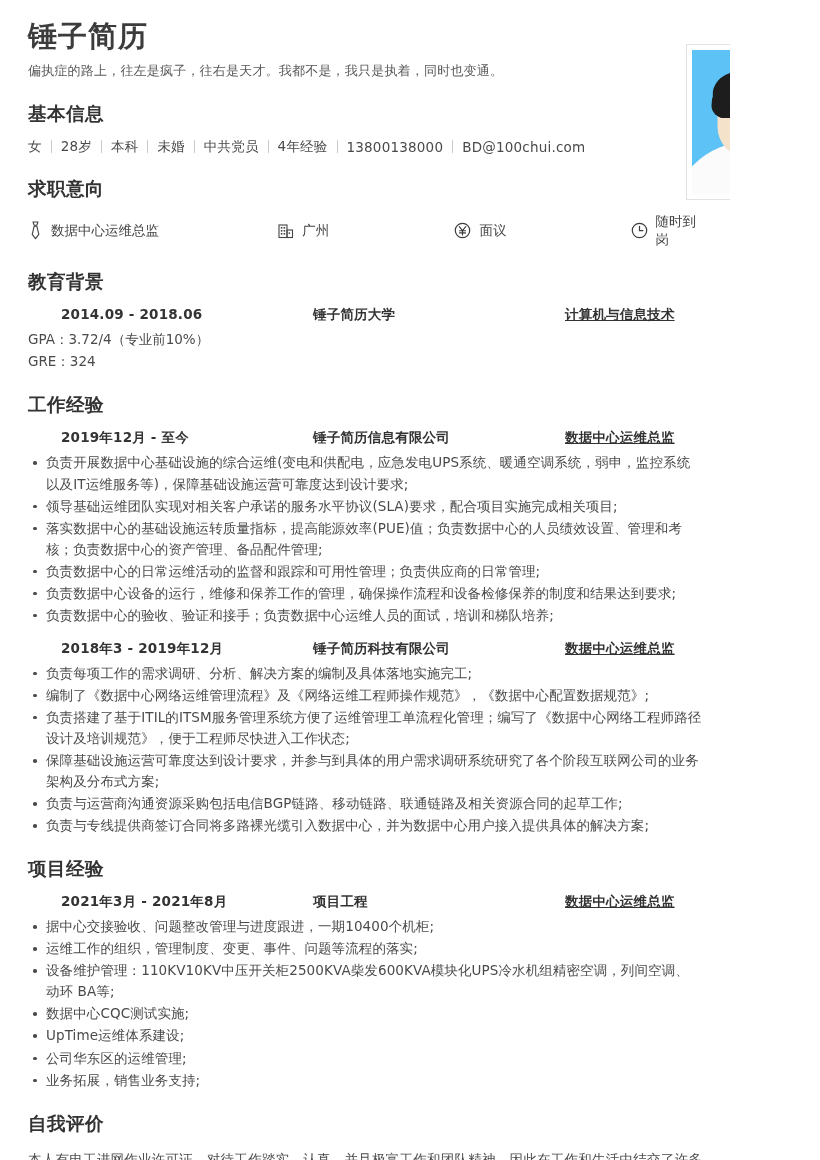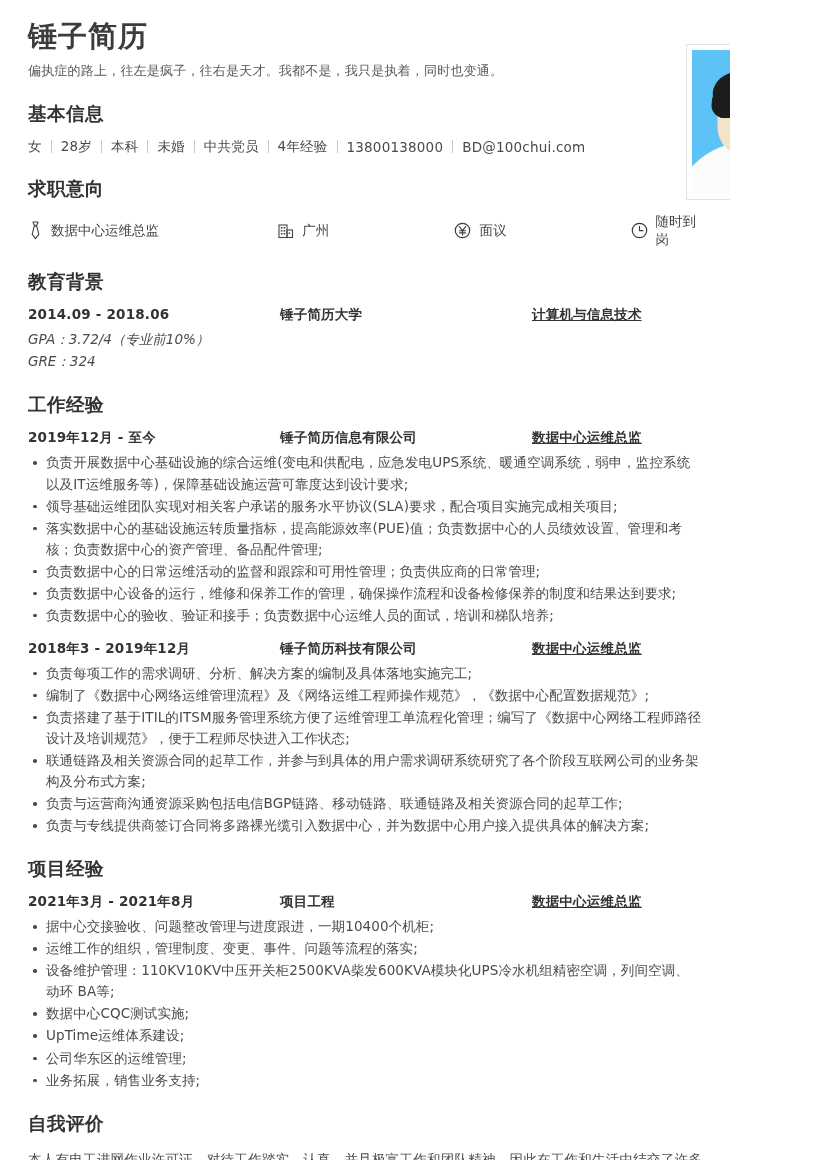--- a/index.html
+++ b/index.html
@@ -205,26 +205,27 @@
 
   
   .entry { margin-bottom: 8px; }
   .entry-head {
     display: flex;
     font-size: 13.5px;
     font-weight: 700;
     color: #333;
     margin-bottom: 5px;
     letter-spacing: .2px;
+    margin-left: 33px;
   }
   .eh-date { width: 252px; flex: 0 0 252px; }
   .eh-org  { width: 252px; flex: 0 0 252px; }
   .eh-role { flex: 1 1 auto; text-decoration: underline; }
 
-  .sub-lines { font-size: 13.5px; color: #4a4a4a; line-height: 1.62; font-style: italic; }
+  .sub-lines { font-size: 13.5px; color: #4a4a4a; line-height: 1.62; }
 
   ul.bullets {
     list-style: none;
     margin: 0;
     padding: 0;
   }
   ul.bullets li {
     position: relative;
     padding-left: 18px;
     font-size: 13.5px;
@@ -391,21 +392,21 @@
     <div class="entry" style="margin-top:14px;">
       <div class="entry-head">
         <span class="eh-date">2018年3 - 2019年12月</span>
         <span class="eh-org">锤子简历科技有限公司</span>
         <span class="eh-role">数据中心运维总监</span>
       </div>
       <ul class="bullets">
         <li>负责每项工作的需求调研、分析、解决方案的编制及具体落地实施完工;</li>
         <li>编制了《数据中心网络运维管理流程》及《网络运维工程师操作规范》，《数据中心配置数据规范》;</li>
         <li>负责搭建了基于ITIL的ITSM服务管理系统方便了运维管理工单流程化管理；编写了《数据中心网络工程师路径设计及培训规范》，便于工程师尽快进入工作状态;</li>
-        <li>联通链路及相关资源合同的起草工作，并参与到具体的用户需求调研系统研究了各个阶段互联网公司的业务架构及分布式方案;</li>
+        <li>保障基础设施运营可靠度达到设计要求，并参与到具体的用户需求调研系统研究了各个阶段互联网公司的业务架构及分布式方案;</li>
         <li>负责与运营商沟通资源采购包括电信BGP链路、移动链路、联通链路及相关资源合同的起草工作;</li>
         <li>负责与专线提供商签订合同将多路裸光缆引入数据中心，并为数据中心用户接入提供具体的解决方案;</li>
       </ul>
     </div>
   </div>
 
   <div class="section">
     <div class="section-title">项目经验</div>
 
     <div class="entry">

